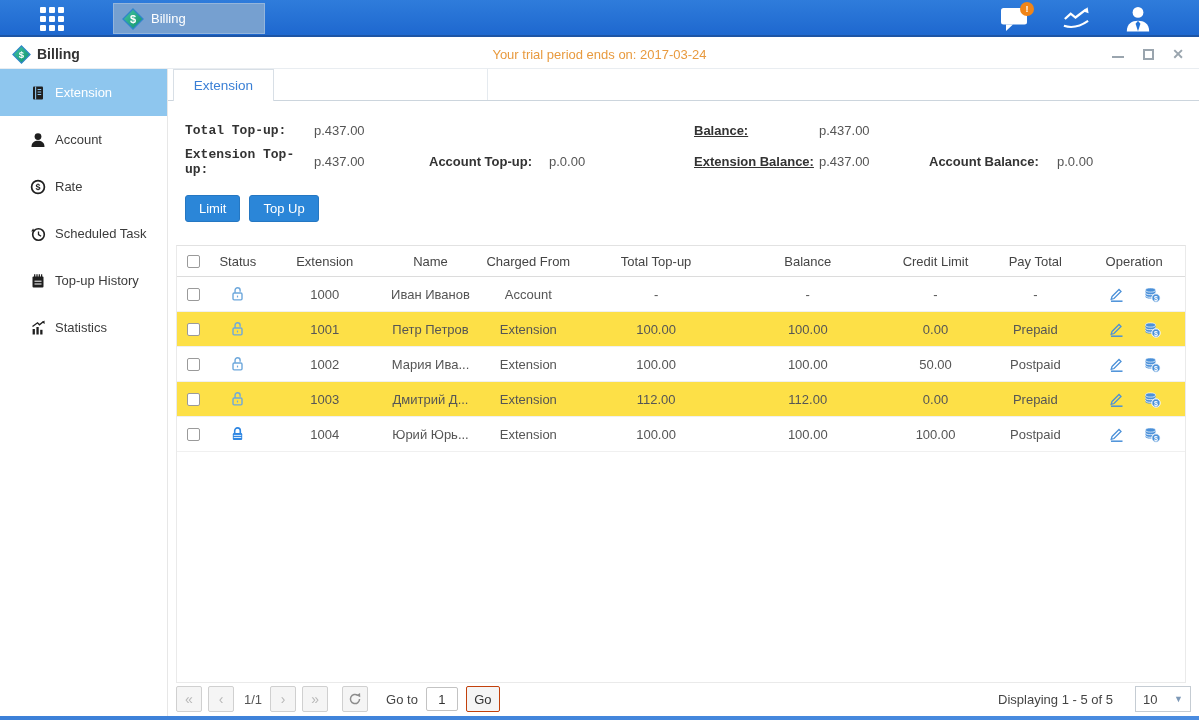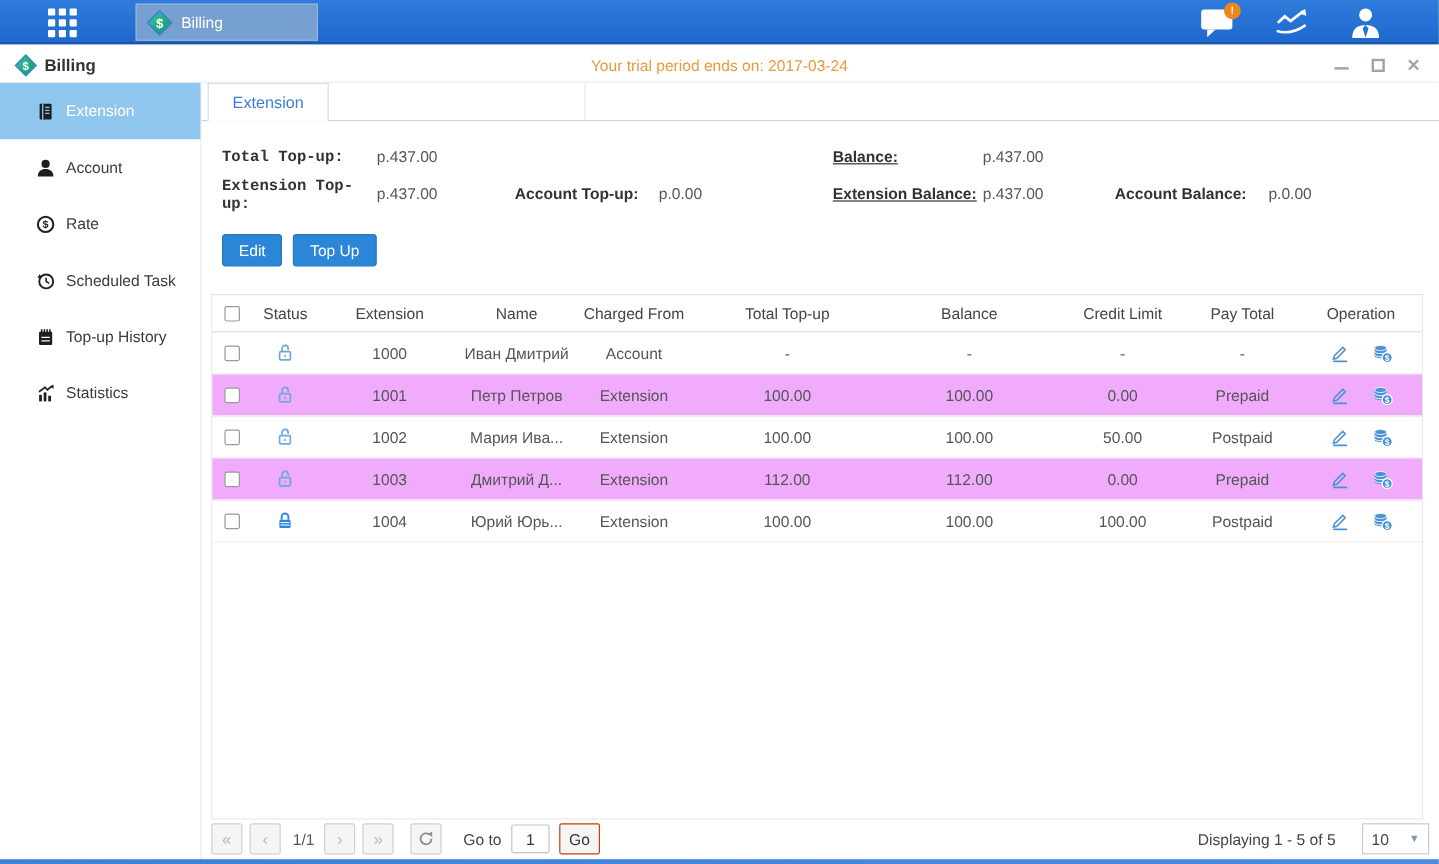--- a/index.html
+++ b/index.html
@@ -76,21 +76,21 @@
     border-radius:3px; color:#fff; font-size:13px; display:flex; align-items:center;
     cursor:pointer; }
 
   
   .table-panel { position:absolute; left:8px; top:176px; width:1010px; height:438px;
     border:1px solid #eaeaea; border-top:1px solid #e2e2e2; }
   .thead { height:31px; display:flex; align-items:center; border-bottom:1px solid #dcdcdc;
     font-size:13px; color:#454545; }
   .trow { height:35px; display:flex; align-items:center; border-bottom:1px solid #f0f0f0;
     font-size:13px; color:#555; }
-  .trow.alt { background:#f0abfc; }
+  .trow.alt { background:#fde047; }
   .td, .th { text-align:center; display:flex; align-items:center; justify-content:center; }
   .c-check{width:34px;} .c-status{width:54px;} .c-ext{width:120px;} .c-name{width:92px;}
   .c-charged{width:104px;} .c-topup{width:152px;} .c-balance{width:152px;}
   .c-credit{width:104px;} .c-paytype{width:96px;} .c-op{width:102px;}
   .checkbox { width:13px; height:13px; border:1px solid #9a9a9a; border-radius:2px;
     background:#fff; cursor:pointer; }
   .op-icons { display:flex; gap:18px; align-items:center; justify-content:center; }
   .op-icons span { cursor:pointer; display:flex; }
 
   
@@ -275,21 +275,21 @@
     </div>
     <div class="sum-row">
       <span class="sl l1">Extension Balance:</span>
       <span class="v1">p.437.00</span>
       <span class="sl l2">Account Balance:</span>
       <span>p.0.00</span>
     </div>
   </div>
 
   <div class="actions">
-    <div class="btn-blue">Edit</div>
+    <div class="btn-blue">Limit</div>
     <div class="btn-blue">Top Up</div>
   </div>
 
   <div class="table-panel">
     <div class="thead">
       <div class="th c-check">
           <span class="checkbox"></span>
         </div>
     <div class="th c-status">Status</div>
         <div class="th c-ext">Extension</div>
@@ -310,21 +310,21 @@
       <span class="ic-unlock" style="display: flex;">
         <svg width="15" height="16" viewBox="0 0 16 17">
           <path d="M5.4 7.5 V4.6 a2.7 2.7 0 0 1 5.4 0 V6" fill="none" stroke="#6ea8dc" stroke-width="1.5"></path>
           <rect x="3.2" y="7.5" width="9.6" height="7.3" rx="1.2" fill="none" stroke="#6ea8dc" stroke-width="1.5"></rect>
           <line x1="8" y1="10.2" x2="8" y2="12.2" stroke="#6ea8dc" stroke-width="1.3"></line>
         </svg>
       </span>
 
     </div>
     <div class="td c-ext">1000</div>
-    <div class="td c-name">Иван Дмитрий</div>
+    <div class="td c-name">Иван Иванов</div>
     <div class="td c-charged">Account</div>
     <div class="td c-topup">-</div>
     <div class="td c-balance">-</div>
     <div class="td c-credit">-</div>
     <div class="td c-paytype">-</div>
     <div class="td c-op op-icons">
       <span>
         <svg width="17" height="17" viewBox="0 0 17 17">
           <path d="M4 10.5 L11 3.5 l2 2 L6 12.5 l-2.8 0.8 z" fill="none" stroke="#4a90d9" stroke-width="1.3"></path>
           <line x1="3" y1="15.2" x2="14.5" y2="15.2" stroke="#4a90d9" stroke-width="1.5"></line>

